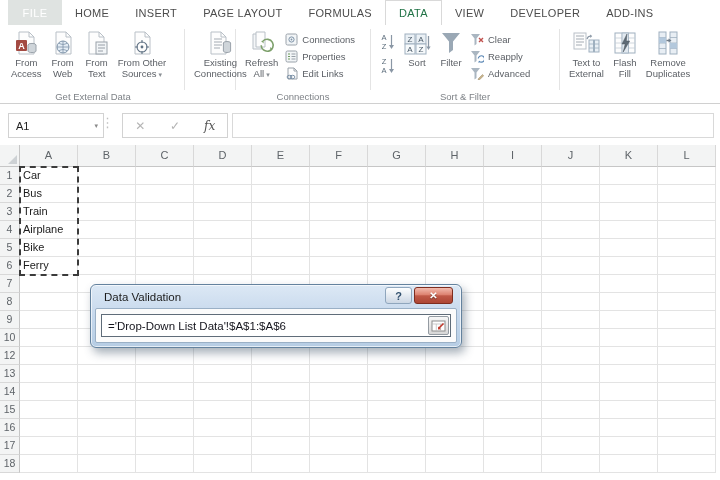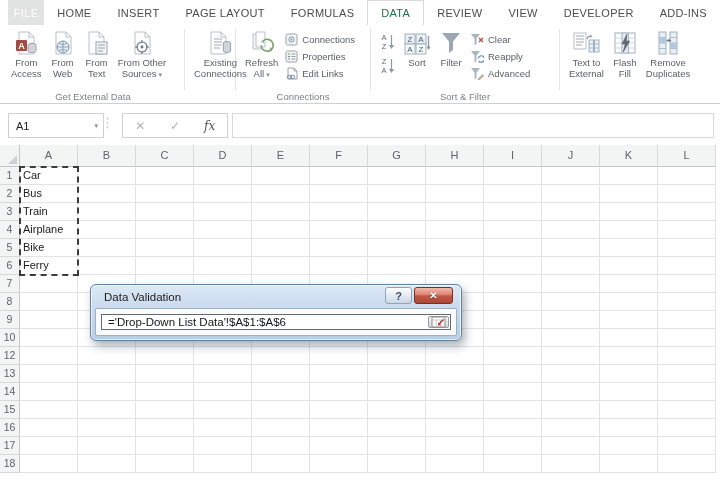--- a/index.html
+++ b/index.html
@@ -48,21 +48,21 @@
     border-left:9px solid transparent; border-bottom:9px solid #cdd1d4; }
   .g-colhead { width:58px; background:#f3f4f4; border-right:1px solid #d8d8d8; border-bottom:1px solid #c6c6c6;
     text-align:center; font-size:11px; color:#5e6368; line-height:21px; }
   .g-rowhead { width:20px; background:#f3f4f4; border-right:1px solid #c6c6c6; border-bottom:1px solid #d8d8d8;
     text-align:center; font-size:10.5px; color:#5e6368; line-height:17px; }
   .g-cell { width:58px; border-right:1px solid #e3e3e3; border-bottom:1px solid #e3e3e3; background:#fff;
     font-size:11px; color:#1b1b1b; line-height:17px; padding-left:3px; overflow:hidden; white-space:nowrap; }
   .sel-ants { position:absolute; left:19px; top:21px; width:60px; height:110px;
     border:2px dashed #3b3b3b; pointer-events:none; }
   
-  .dialog { position:absolute; left:90px; top:284px; width:372px; height:57px; border-radius:6px;
+  .dialog { position:absolute; left:90px; top:284px; width:372px; height:64px; border-radius:6px;
     background:linear-gradient(180deg,#dce8f5 0%, #c6d8ec 50%, #b6cde4 100%);
     border:1px solid #64829e;
     box-shadow:3px 5px 10px rgba(60,80,100,.45), inset 0 0 0 1px rgba(255,255,255,.65); }
   .dlg-title { position:absolute; left:13px; top:6px; font-size:11.5px; color:#1c1c1c; }
   .dlg-help { position:absolute; top:2px; right:49px; width:27px; height:17px; border-radius:3px;
     background:linear-gradient(180deg,#fdfefe,#ccd7e4); border:1px solid #8fa6bd;
     display:flex; align-items:center; justify-content:center; font-size:11px; font-weight:bold; color:#31506e; }
   .dlg-close { position:absolute; top:2px; right:8px; width:39px; height:17px; border-radius:3px;
     background:linear-gradient(180deg,#f2bbae 0%,#dd8270 45%,#c25а48 50%,#b04a38 100%);
     background:linear-gradient(180deg,#f2bbae 0%,#dd8270 45%,#c05948 52%,#ad4634 100%);
@@ -80,21 +80,20 @@
 </head>
 <body>
 
 <div class="tabs-row">
   <div class="file-tab">FILE</div>
   <div class="tab">HOME</div>
   <div class="tab">INSERT</div>
   <div class="tab">PAGE LAYOUT</div>
   <div class="tab">FORMULAS</div>
   <div class="tab active">DATA</div>
-  <div class="tab">REVIEW</div>
   <div class="tab">VIEW</div>
   <div class="tab">DEVELOPER</div>
   <div class="tab">ADD-INS</div>
 </div>
 
 <div class="ribbon">
 
   <div class="rgroup" style="width:180px;">
     <div class="bigbtn">
       <span class="bicon">

